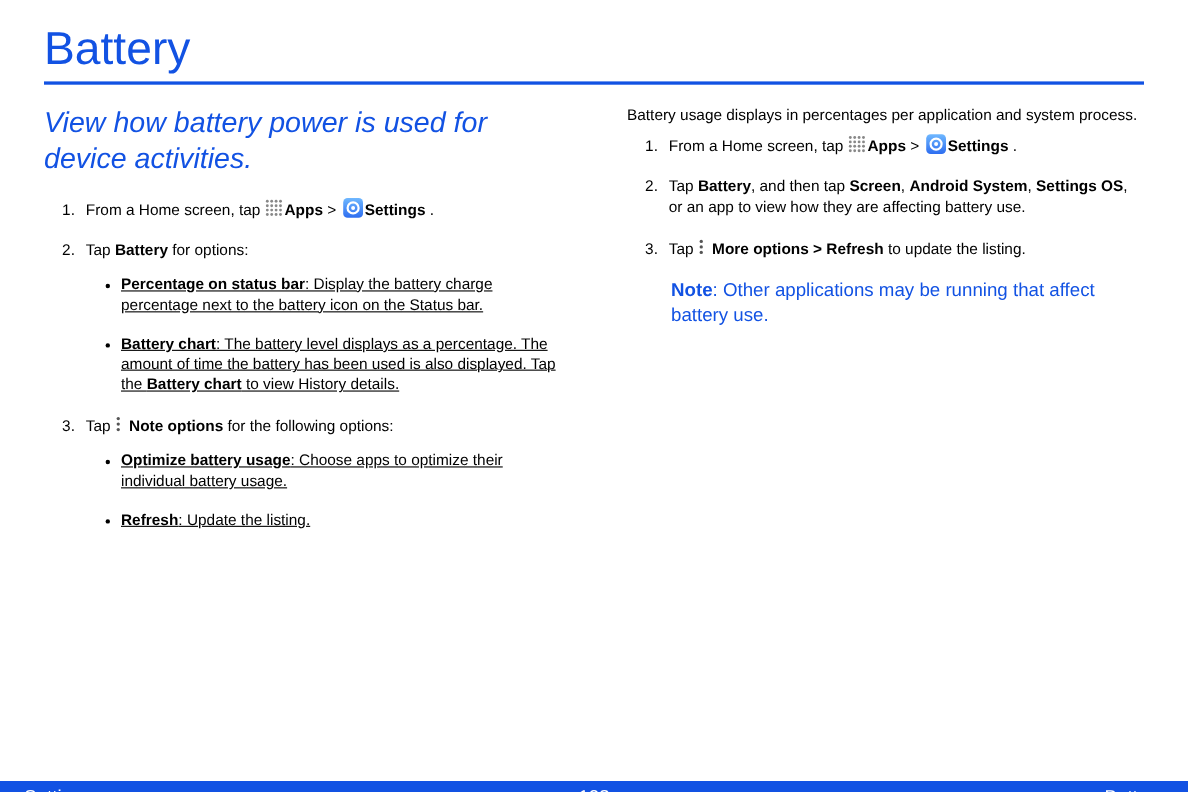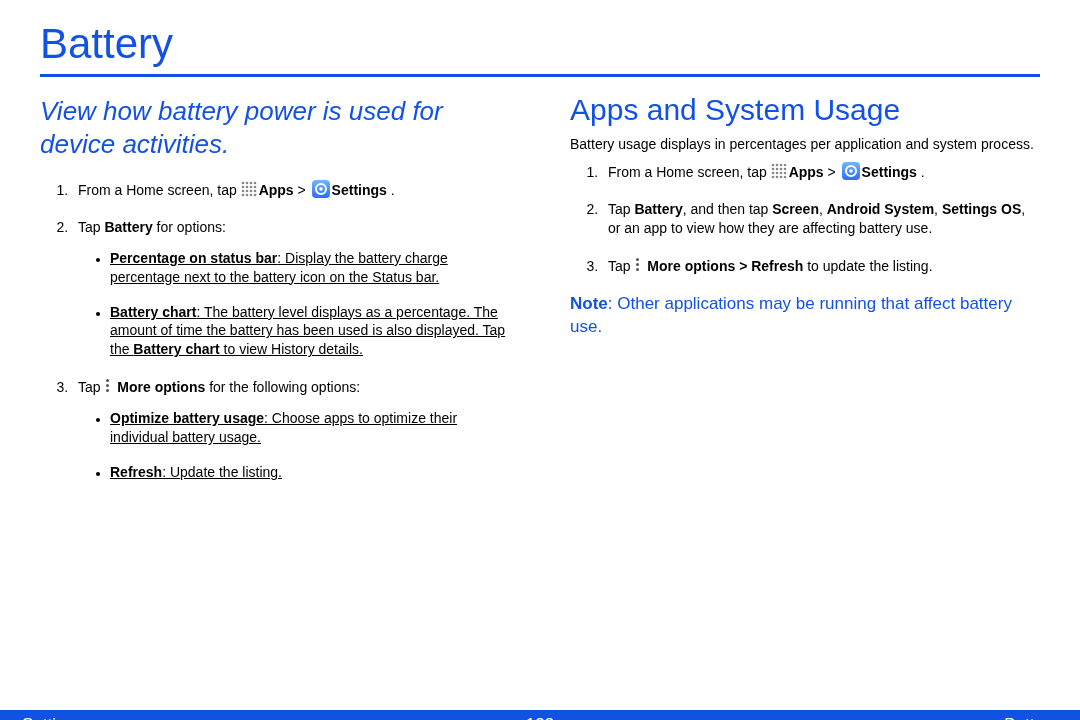--- a/index.html
+++ b/index.html
@@ -51,20 +51,21 @@
   ol > li { margin-bottom: 18px; padding-left: 6px; }
   ul { list-style: disc; margin: 12px 0 0 0; padding-left: 32px; }
   ul > li { margin-bottom: 16px; text-decoration: underline; }
   ul > li::marker { font-size: 12px; }
   .b { font-weight: bold; margin-top: 44px; }
   .note {
     color: #1252e3;
     font-size: 17px;
     margin-top: 8px;
     line-height: 1.35;
+    margin-left: 40px;
   }
   .note .nlabel { font-weight: bold; }
   .footer {
     position: absolute;
     left: 0; right: 0; bottom: 0;
     height: 30px;
     background: #1252e3;
     color: #fff;
     display: flex;
     align-items: center;
@@ -157,35 +158,34 @@
             </li>
             <li>
               <span class="b">Battery chart</span><span>: The battery level displays as a percentage. The amount of time the battery has been used is also displayed. Tap the </span><span class="b">Battery chart</span><span> to view History details.</span>
             </li>
           </ul>
         </li>
 
         <li>
           <span>Tap </span>
           <span class="icon-more"><span></span><span></span><span></span></span>
-          <span class="b">More options</span><span> for the following options:</span>
+          <span class="b">Note options</span><span> for the following options:</span>
           <ul>
             <li>
               <span class="b">Optimize battery usage</span><span>: Choose apps to optimize their individual battery usage.</span>
             </li>
             <li>
               <span class="b">Refresh</span><span>: Update the listing.</span>
             </li>
           </ul>
         </li>
       </ol>
     </div>
 
     <div class="col">
-      <div class="h2">Apps and System Usage</div>
       <div class="body">Battery usage displays in percentages per application and system process.</div>
 
       <ol>
         <li>
           <span>From a Home screen, tap </span>
           <span class="icon-apps">
             <svg viewBox="0 0 16 16" width="16" height="16">
               <g fill="#888">
                 <circle cx="2" cy="2" r="1.3"></circle>
                   <circle cx="6" cy="2" r="1.3"></circle>

